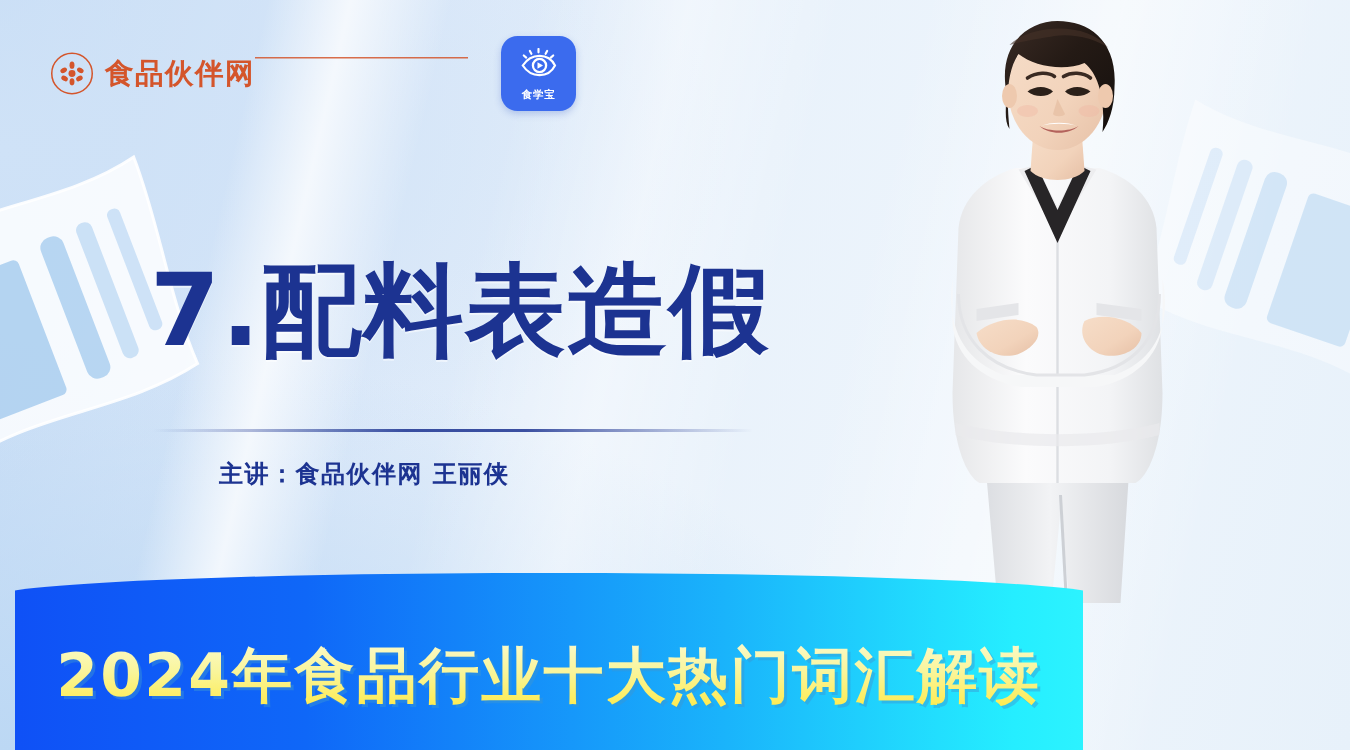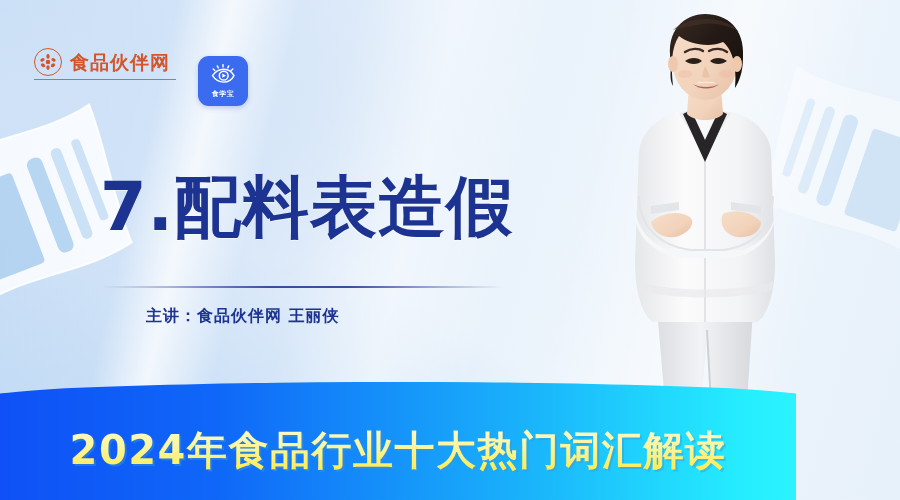--- a/index.html
+++ b/index.html
@@ -39,42 +39,41 @@
     transform:rotate(-14deg);
   }
   .doc-right{
     position:absolute;right:-40px;top:60px;width:190px;height:200px;
     transform:rotate(12deg) scaleX(-1);
     opacity:.55;
   }
 
   
   .logo-row{position:absolute;left:34px;top:24px;display:flex;align-items:center;gap:22px;}
-  .fm-logo{display:flex;flex-direction:column;align-items:flex-start;}
+  .fm-logo{display:flex;flex-direction:row;align-items:flex-start;}
   .fm-top{display:flex;align-items:center;gap:8px;}
   .fm-mark{
     width:26px;height:26px;border-radius:50%;
     border:1.6px solid #d4552b;display:flex;align-items:center;justify-content:center;
     flex:0 0 auto;
   }
   .fm-cn{
     font-family:"DejaVu Sans","Liberation Sans",sans-serif;
     font-size:19px;font-weight:700;color:#d4552b;letter-spacing:1px;line-height:1;
   }
   .fm-rule{width:142px;height:1px;background:#d4552b;margin:3px 0 2px 0;opacity:.85;}
   .fm-url{
     font-size:15px;font-weight:700;color:#d4552b;letter-spacing:.2px;line-height:1.1;
     white-space:nowrap;
   }
   .fm-url .m{color:#4aa832;font-size:20px;}
   .sxb-logo{
     width:50px;height:50px;border-radius:11px;background:#3b6bee;
     display:flex;flex-direction:column;align-items:center;justify-content:center;gap:1px;
     box-shadow:0 2px 5px rgba(40,80,190,.25);
-    margin-top:32px;
   }
   .sxb-txt{
     font-family:"DejaVu Sans","Liberation Sans",sans-serif;
     font-size:7px;color:#fff;font-weight:700;letter-spacing:.5px;line-height:1;
   }
 
   
   .person{position:absolute;left:595px;top:10px;width:220px;height:392px;}
 
   
@@ -90,21 +89,21 @@
     background:linear-gradient(90deg,rgba(28,51,145,0) 0%,rgba(28,51,145,.85) 42%,rgba(28,51,145,.85) 62%,rgba(28,51,145,0) 100%);
   }
   .subtitle{
     position:absolute;left:146px;top:306px;
     font-family:"DejaVu Sans","Liberation Sans",sans-serif;
     font-size:16px;font-weight:700;color:#1c3391;letter-spacing:1px;white-space:nowrap;
   }
 
   
   .banner{
-    position:absolute;left:0;bottom:0;width:796px;height:120px;overflow:hidden;
+    position:absolute;left:10px;bottom:0;width:712px;height:120px;overflow:hidden;
   }
   .banner-bg{
     position:absolute;left:-2%;bottom:0;width:104%;height:118px;
     background:linear-gradient(90deg,#0f4ff6 0%,#0f67f8 28%,#1ab4fb 66%,#25eeff 92%,#2ef4ff 100%);
     border-radius:50% 50% 0 0 / 16px 16px 0 0;
   }
   .banner-text{
     position:absolute;left:0;right:0;bottom:22px;text-align:center;
     font-family:"DejaVu Sans","Liberation Sans",sans-serif;
     font-size:40px;font-weight:700;letter-spacing:1.5px;white-space:nowrap;

